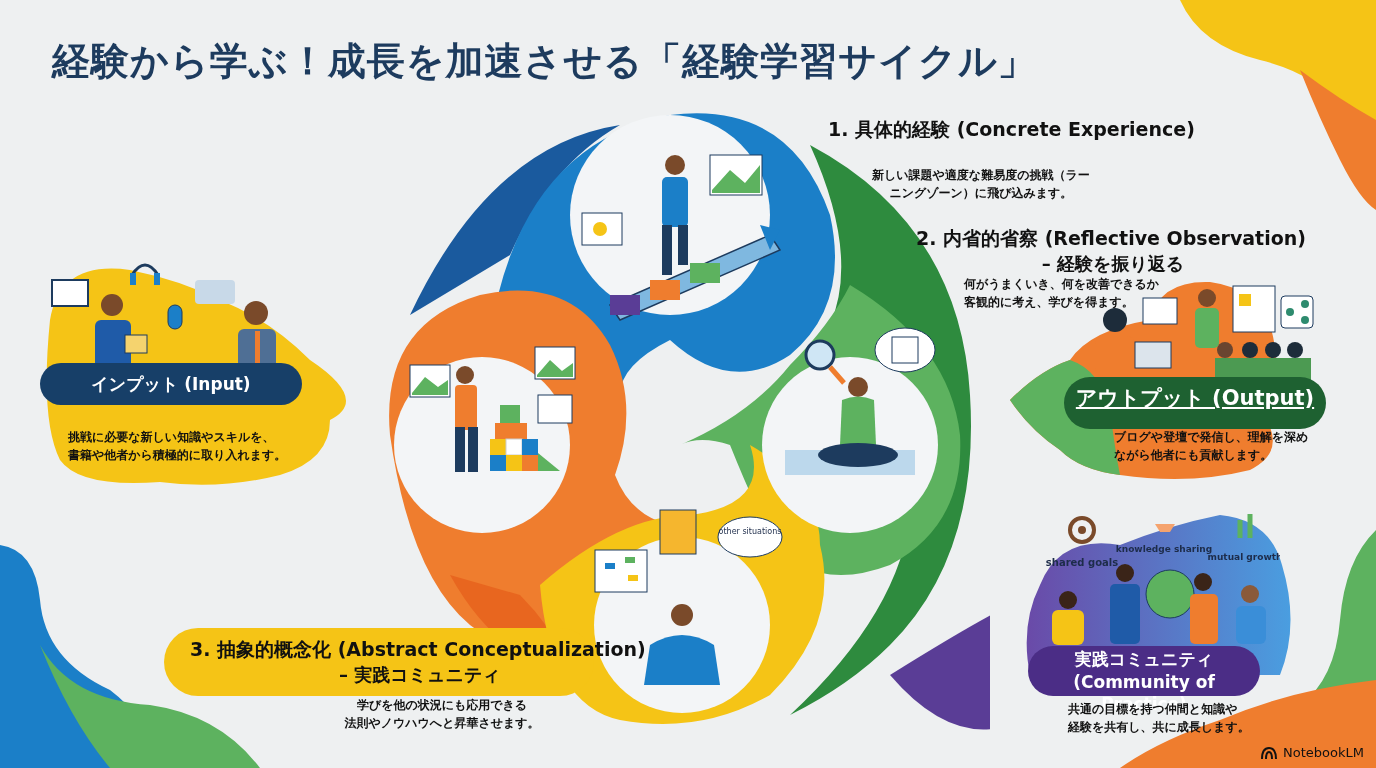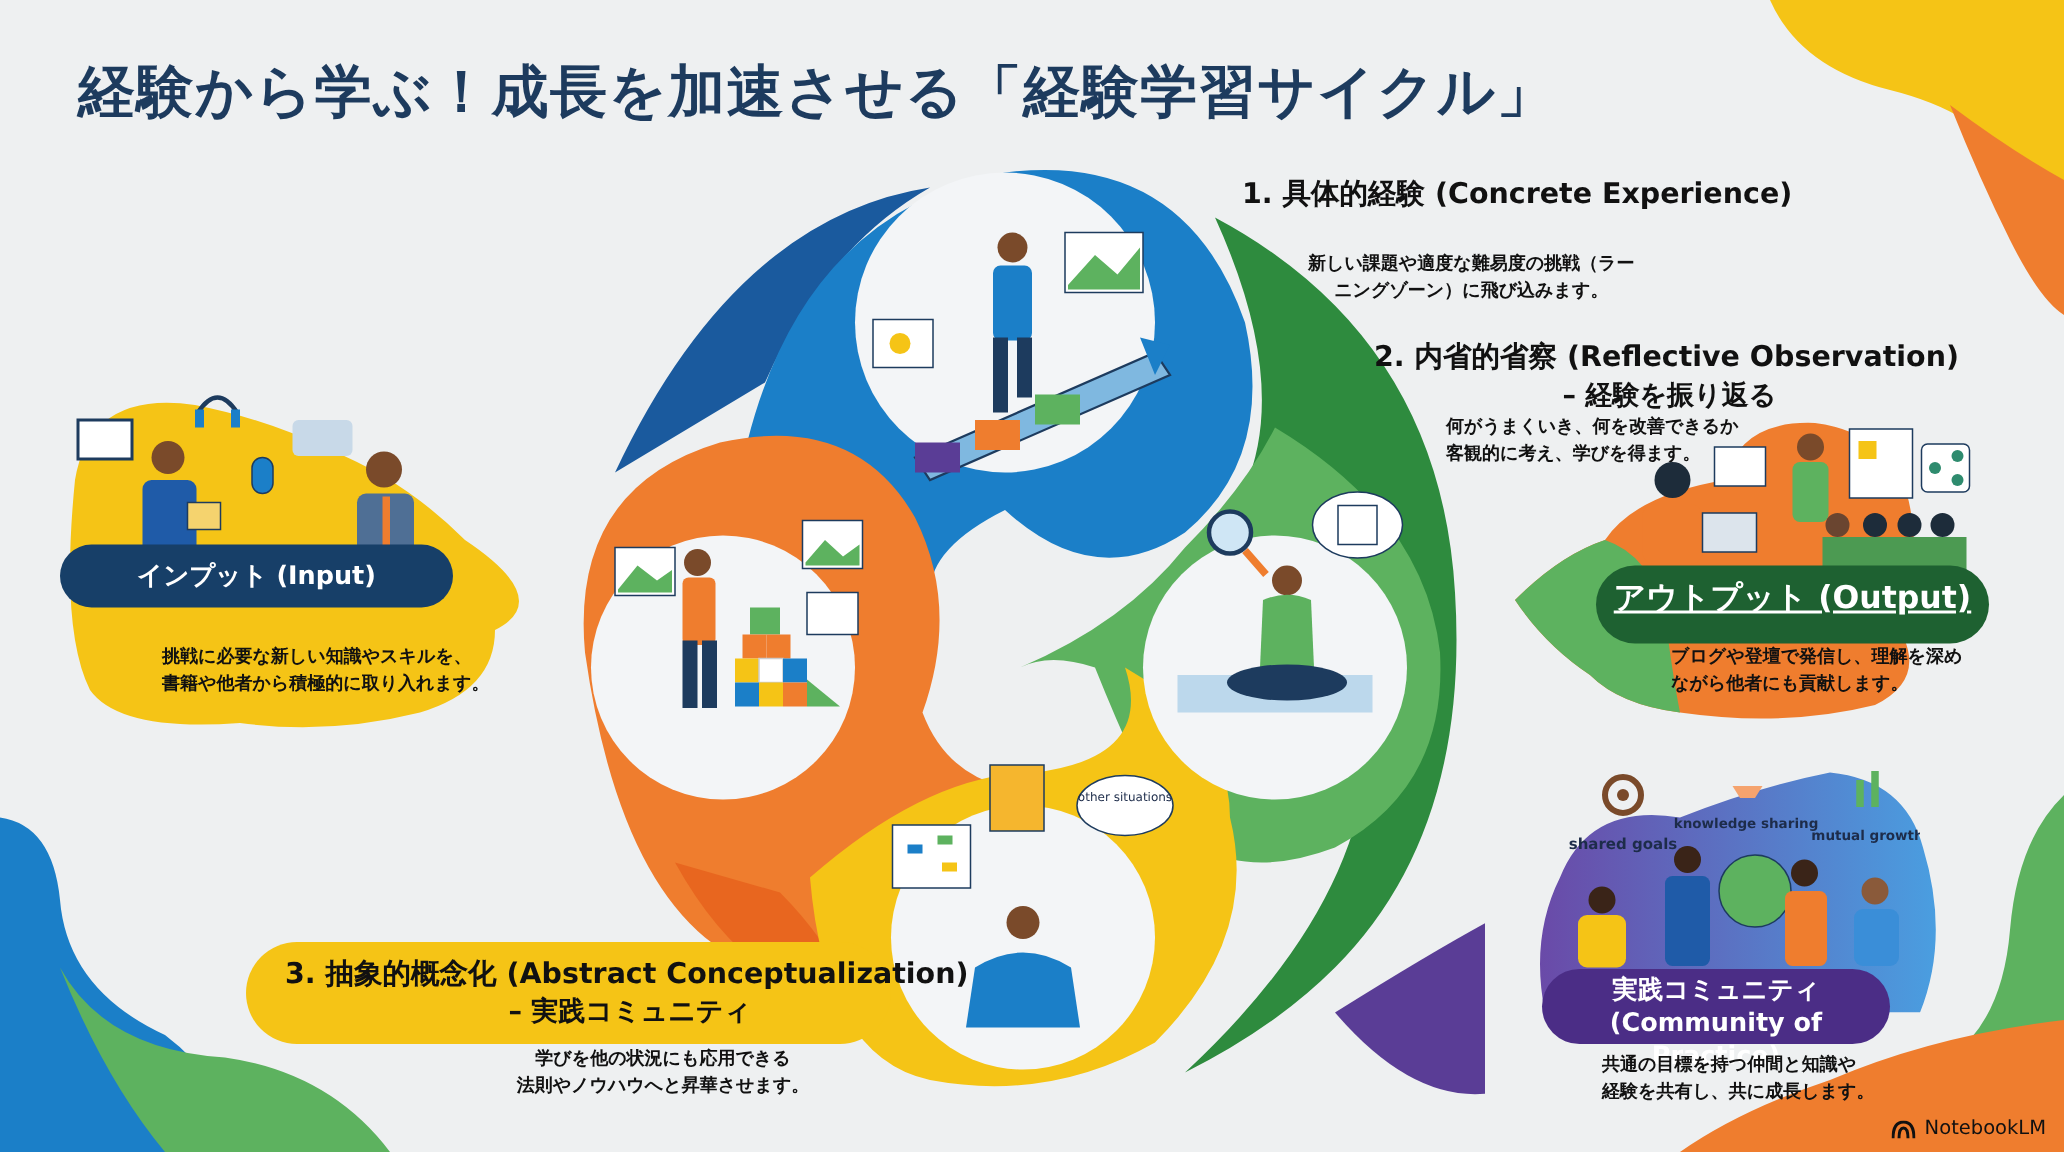--- a/index.html
+++ b/index.html
@@ -151,21 +151,21 @@
   <circle cx="62" cy="60" r="11" fill="#7a4a2a"></circle>
   <rect x="45" y="75" width="36" height="55" rx="6" fill="#1f5ba8"></rect>
   <rect x="75" y="90" width="22" height="18" fill="#f5d36e" stroke="#1d3b5e"></rect>
   <circle cx="206" cy="68" r="12" fill="#7a4a2a"></circle>
   <rect x="188" y="84" width="38" height="46" rx="6" fill="#4f6f95"></rect>
   <rect x="205" y="86" width="5" height="40" fill="#ef7d2e"></rect>
 </svg>
 <div class="abs pill" style="left:40px;top:363px;width:262px;height:42px;background:#173f68;line-height:42px;font-size:17px;">
   <span>インプット (Input)</span>
 </div>
-<div class="abs desc" style="left:68px;top:428px;margin-left:40px;">挑戦に必要な新しい知識やスキルを、
+<div class="abs desc" style="left:68px;top:428px;">挑戦に必要な新しい知識やスキルを、
 書籍や他者から積極的に取り入れます。</div>
 
 <svg class="abs" style="left:1000px;top:270px" width="290" height="220" viewBox="0 0 290 220">
   <path d="M70 90 Q90 60 150 50 Q160 10 210 12 Q270 20 275 80 Q280 120 260 140 Q290 180 250 200 Q190 215 120 205 Q80 200 60 180 Q30 160 10 130 Q40 100 70 90 Z" fill="#ef7d2e"></path>
   <path d="M10 130 Q40 100 70 90 Q100 100 110 140 Q115 180 120 205 Q80 200 60 180 Q30 160 10 130 Z" fill="#5db25f"></path>
 </svg>
 <svg class="abs" style="left:1085px;top:280px" width="230" height="100" viewBox="0 0 230 100">
   <circle cx="30" cy="40" r="12" fill="#1d2c3a"></circle>
   <rect x="10" y="56" width="40" height="40" rx="8" fill="#ef7d2e"></rect>
   <rect x="50" y="62" width="36" height="26" fill="#dce4ec" stroke="#1d3b5e"></rect>

